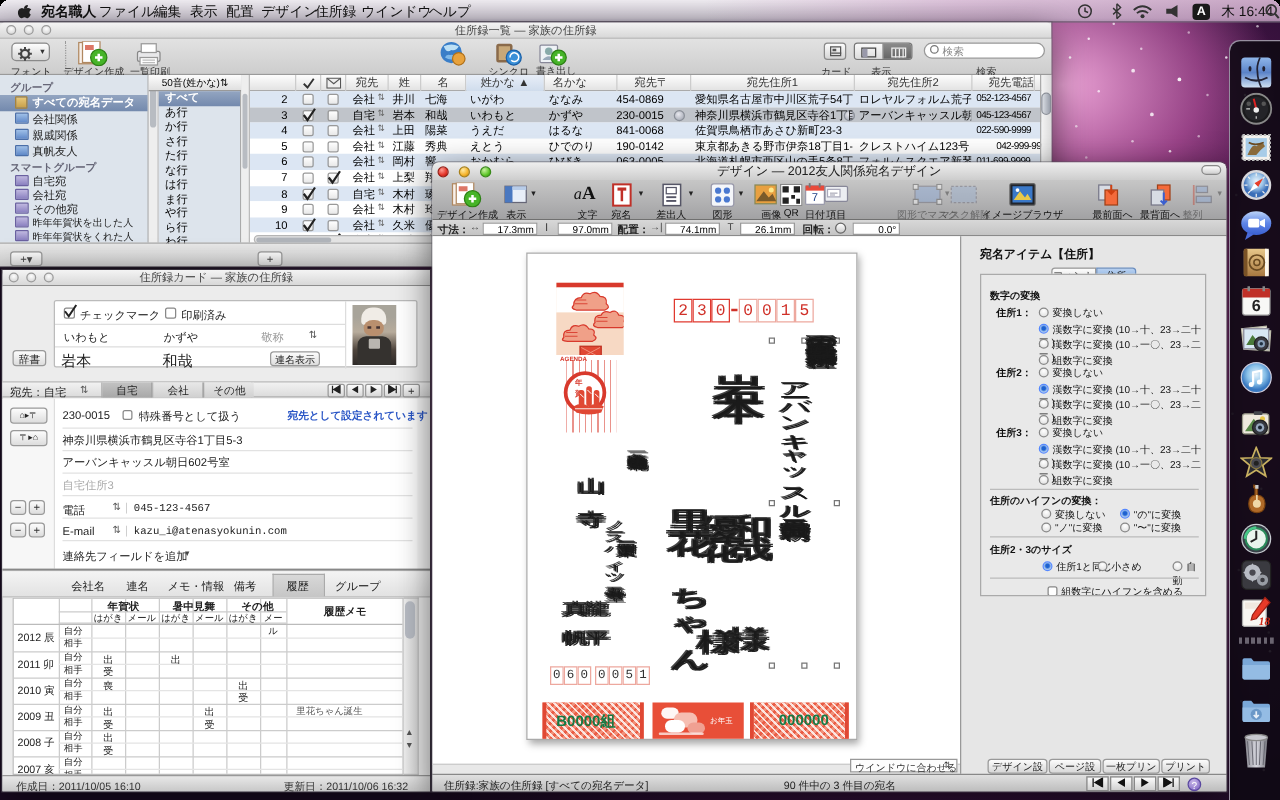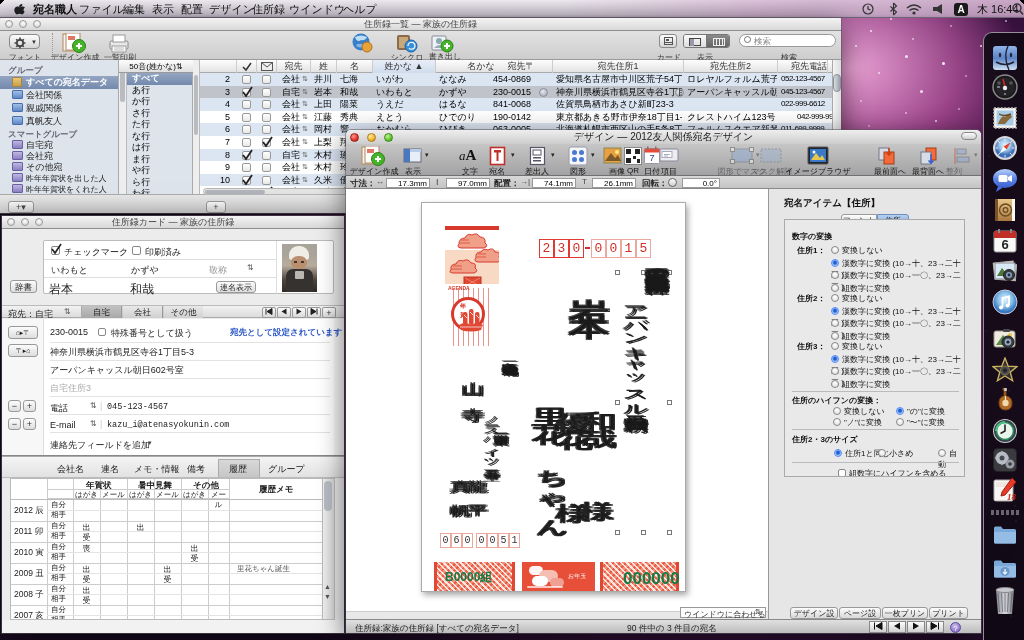--- a/index.html
+++ b/index.html
@@ -288,21 +288,21 @@
             <path d="M1 5 L4 8 L9 1" stroke="#333" stroke-width="1.5" fill="none"></path>
           </svg></div>
    <div class="th" style="left:57px;width:20px;"><svg width="12" height="9" style="margin-top:2px;">
             <rect x="0.5" y="0.5" width="11" height="8" fill="#eee" stroke="#555"></rect>
             <path d="M0.5 0.5 L6 5 L11.5 0.5" stroke="#555" fill="none"></path>
           </svg></div>
    <div class="th" style="left:77px;width:34px;">宛先</div>
    <div class="th" style="left:111px;width:26px;">姓</div>
    <div class="th" style="left:137px;width:36px;">名</div>
    <div class="th" style="left:173px;width:63px;background:linear-gradient(#e8eef8,#cfdcec);">姓かな ▲</div>
-   <div class="th" style="left:244px;width:75px;">名かな</div>
+   <div class="th" style="left:219px;width:75px;">名かな</div>
    <div class="th" style="left:290px;width:63px;">宛先〒</div>
    <div class="th" style="left:353px;width:131px;">宛先住所1</div>
    <div class="th" style="left:484px;width:94px;">宛先住所2</div>
    <div class="th" style="left:578px;width:50px;text-align:right;padding-right:0px;">宛先電話</div>
   </div>
   <div id="lrows" class="abs" style="left:0;top:13px;width:100%;height:120px;">
    <div class="row rowB" style="top:0.0px;">
           <div class="cell" style="left:0;width:30px;text-align:right;">2</div>
           <div class="cb" style="left:42px;"></div>
           <div class="cb" style="left:62px;"></div>
@@ -343,21 +343,21 @@
           <div class="cb" style="left:62px;"></div>
           <div class="cell" style="left:82px;width:28px;">会社</div>
           <div class="cell" style="left:102px;width:10px;color:#666;font-size:7px;">⇅</div>
           <div class="cell" style="left:114px;width:26px;">上田</div>
           <div class="cell" style="left:140px;width:34px;">陽菜</div>
           <div class="cell" style="left:176px;width:58px;">うえだ</div>
           <div class="cell" style="left:239px;width:50px;">はるな</div>
           <div class="cell" style="left:293px;width:58px;">841-0068</div>
           <div class="cell" style="left:356px;width:126px;">佐賀県鳥栖市あさひ新町23-3</div>
           <div class="cell" style="left:487px;width:90px;"></div>
-          <div class="cell" style="left:581px;width:48px;font-size:8px;letter-spacing:-0.5px;">022-999-6612</div>
+          <div class="cell" style="left:581px;width:48px;font-size:8px;letter-spacing:-0.5px;">022-590-9999</div>
         </div>
    <div class="row rowA" style="top:37.8px;">
           <div class="cell" style="left:0;width:30px;text-align:right;">5</div>
           <div class="cb" style="left:42px;"></div>
           <div class="cb" style="left:62px;"></div>
           <div class="cell" style="left:82px;width:28px;">会社</div>
           <div class="cell" style="left:102px;width:10px;color:#666;font-size:7px;">⇅</div>
           <div class="cell" style="left:114px;width:26px;">江藤</div>
           <div class="cell" style="left:140px;width:34px;">秀典</div>
           <div class="cell" style="left:176px;width:58px;">えとう</div>
@@ -646,20 +646,24 @@
         <span class="abs" style="left:40px;top:126px;font-size:7.5px;">自分</span>
         <span class="abs" style="left:40px;top:136px;font-size:7.5px;">相手</span>
         <div class="abs" style="left:36px;top:136px;width:277px;height:1px;background:#e4e4e4;"></div>
       </div>
   <div class="abs" style="left:321px;top:249px;width:12px;height:142px;background:linear-gradient(to right,#f0f0f0,#d8d8d8);border:1px solid #bbb;border-left:none;">
     <div class="abs" style="left:1px;top:2px;width:8px;height:30px;border-radius:4px;background:#b8bcc4;"></div>
     <div class="abs" style="left:1px;top:104px;width:9px;height:10px;font-size:7px;color:#555;">▲</div>
     <div class="abs" style="left:1px;top:114px;width:9px;height:10px;font-size:7px;color:#555;">▼</div>
   </div>
  </div>
+ <div id="cardstatus" class="abs">
+   <span class="abs" style="left:11px;top:3px;">作成日：2011/10/05 16:10</span>
+   <span class="abs" style="left:225px;top:3px;">更新日：2011/10/06 16:32</span>
+ </div>
 </div>
 
 <div id="windesign" class="window">
  <div id="dtitle" class="abs">デザイン — 2012友人関係宛名デザイン
   <div class="abs" style="left:4px;top:3px;width:9px;height:9px;border-radius:50%;background:radial-gradient(circle at 35% 30%,#ff9a90,#e33428 60%,#a01a10);border:1px solid #9a2018;"></div>
   <div class="abs" style="left:21px;top:3px;width:9px;height:9px;border-radius:50%;background:radial-gradient(circle at 35% 30%,#ffe9a0,#f5b32a 60%,#b87a10);border:1px solid #a8801a;"></div>
   <div class="abs" style="left:38px;top:3px;width:9px;height:9px;border-radius:50%;background:radial-gradient(circle at 35% 30%,#c8f0a0,#5fc72a 60%,#2f8a10);border:1px solid #3a8a1a;"></div>
   <div class="abs" style="left:615px;top:2px;width:16px;height:8px;border:1px solid #888;border-radius:4px;background:linear-gradient(#fdfdfd,#cfcfcf);"></div>
  </div>
  <div id="dtoolbar" class="abs">
@@ -873,21 +877,21 @@
   </div>
   <div class="abs" style="left:100px;top:359px;width:73px;height:29px;background:#e84f38;">
     <div class="abs" style="left:7px;top:4px;width:14px;height:9px;border-radius:5px;background:#fff;opacity:.95;"></div>
     <div class="abs" style="left:17px;top:8px;width:19px;height:12px;border-radius:7px;background:#f6beb2;"></div>
     <div class="abs" style="left:10px;top:14px;width:16px;height:10px;border-radius:6px;background:#fff;"></div>
     <div class="abs" style="left:28px;top:16px;width:14px;height:9px;border-radius:5px;background:#f0a092;"></div>
     <div class="abs" style="left:46px;top:10px;width:24px;height:8px;font-size:6px;color:#fff;">お年玉</div>
     <div class="abs" style="left:5px;top:24px;width:36px;height:1.5px;background:rgba(255,255,255,.7);border-radius:1px;"></div>
   </div>
   <div class="abs" style="left:178px;top:359px;width:79px;height:29px;border-left:3px solid #e04834;border-right:3px solid #e04834;background:repeating-linear-gradient(45deg,rgba(255,255,255,.8) 0 1.5px,transparent 1.5px 4px),repeating-linear-gradient(-45deg,rgba(228,60,35,.6) 0 2px,transparent 2px 4.5px),#f2907a;">
-    <div class="abs" style="left:20px;top:7px;width:60px;font-size:17px;font-weight:bold;color:#157a45;letter-spacing:0px;">000000</div>
+    <div class="abs" style="left:20px;top:7px;width:60px;font-size:12px;font-weight:bold;color:#157a45;letter-spacing:0px;">000000</div>
   </div>
  </div>
     </div>
  <div id="dcanvbot" class="abs">
    <div class="abs" style="left:334px;top:-5px;width:86px;height:11px;background:#fdfdfd;border:1px solid #999;"></div>
       <span class="abs" style="left:338px;top:-3.5px;">ウインドウに合わせる</span>
       <span class="abs" style="left:409px;top:-4px;font-size:7px;">⇅</span>
  </div>
  <div id="dpanel" class="abs">
   <div class="abs" style="left:15px;top:8px;font-weight:bold;font-size:9.5px;">宛名アイテム【住所】</div>

